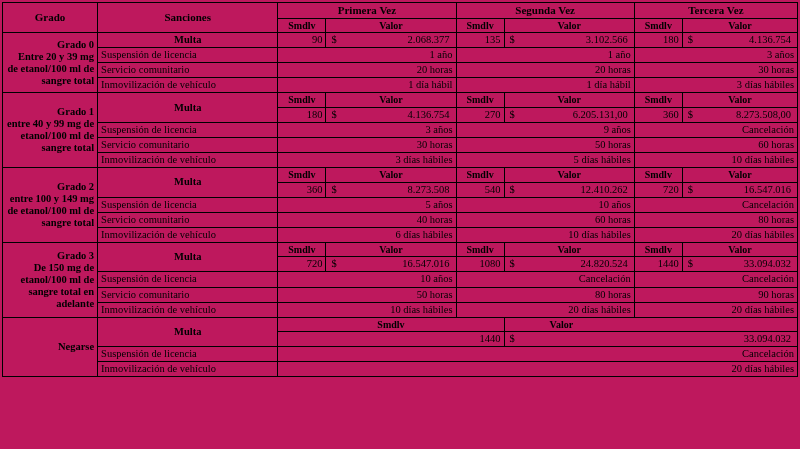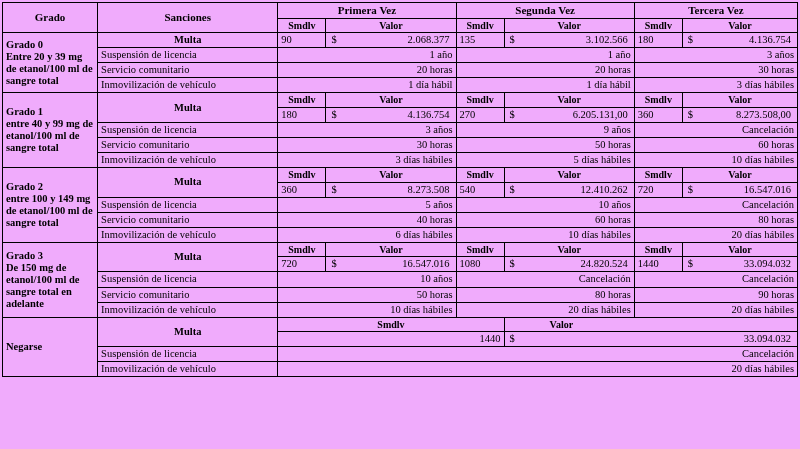--- a/index.html
+++ b/index.html
@@ -9,62 +9,62 @@
   }
   body {
     font-family: "Liberation Serif", serif;
     color: #000000;
   }
   .sheet {
     width: 800px;
     height: 449px;
     position: relative;
     overflow: hidden;
-    background: #f0abfc;
+    background: #be185d;
   }
   table.grid {
     border-collapse: collapse;
     table-layout: fixed;
     width: 796px;
     margin: 2px 0 0 2px;
     font-size: 10.5px;
   }
   table.grid td, table.grid th {
     border: 1px solid #000000;
     padding: 1px 3px;
     vertical-align: middle;
     line-height: 1.15;
   }
   .hdr {
     text-align: center;
     font-weight: bold;
     font-size: 11px;
   }
   .grade-cell {
-    text-align: left;
+    text-align: right;
     font-weight: bold;
     font-size: 10.5px;
     line-height: 1.25;
     padding: 2px 2px;
     margin-left: 10px;
   }
   .sanc {
     text-align: left;
     font-weight: normal;
     padding-left: 5px;
   }
   .sanc-center {
     text-align: center;
     font-weight: bold;
   }
   .c {
     text-align: right;
   }
   .num {
-    text-align: left;
+    text-align: right;
     margin-top: 45px;
   }
   .money {
     text-align: right;
     padding-right: 6px;
     white-space: nowrap;
   }
   .money-wrap {
     display: flex;
     justify-content: space-between;

